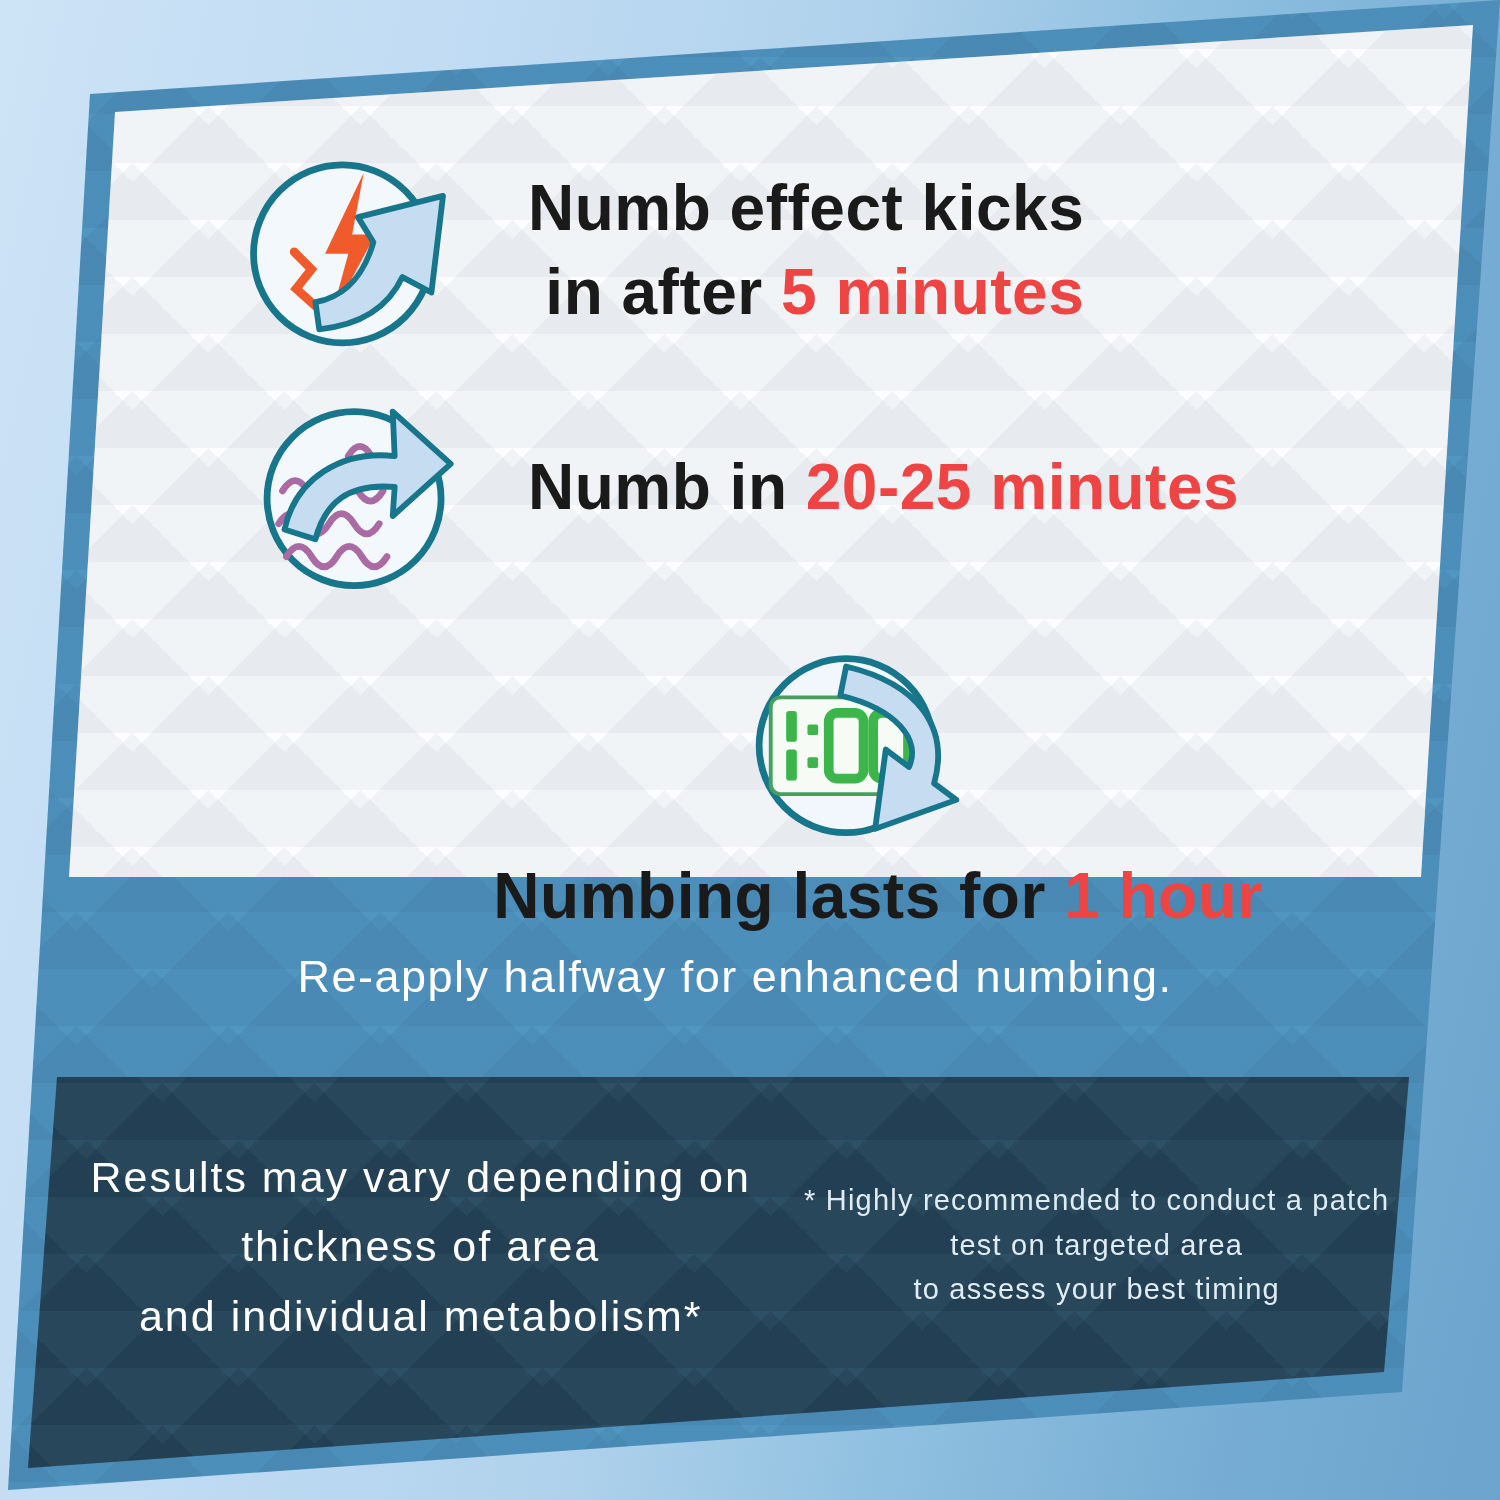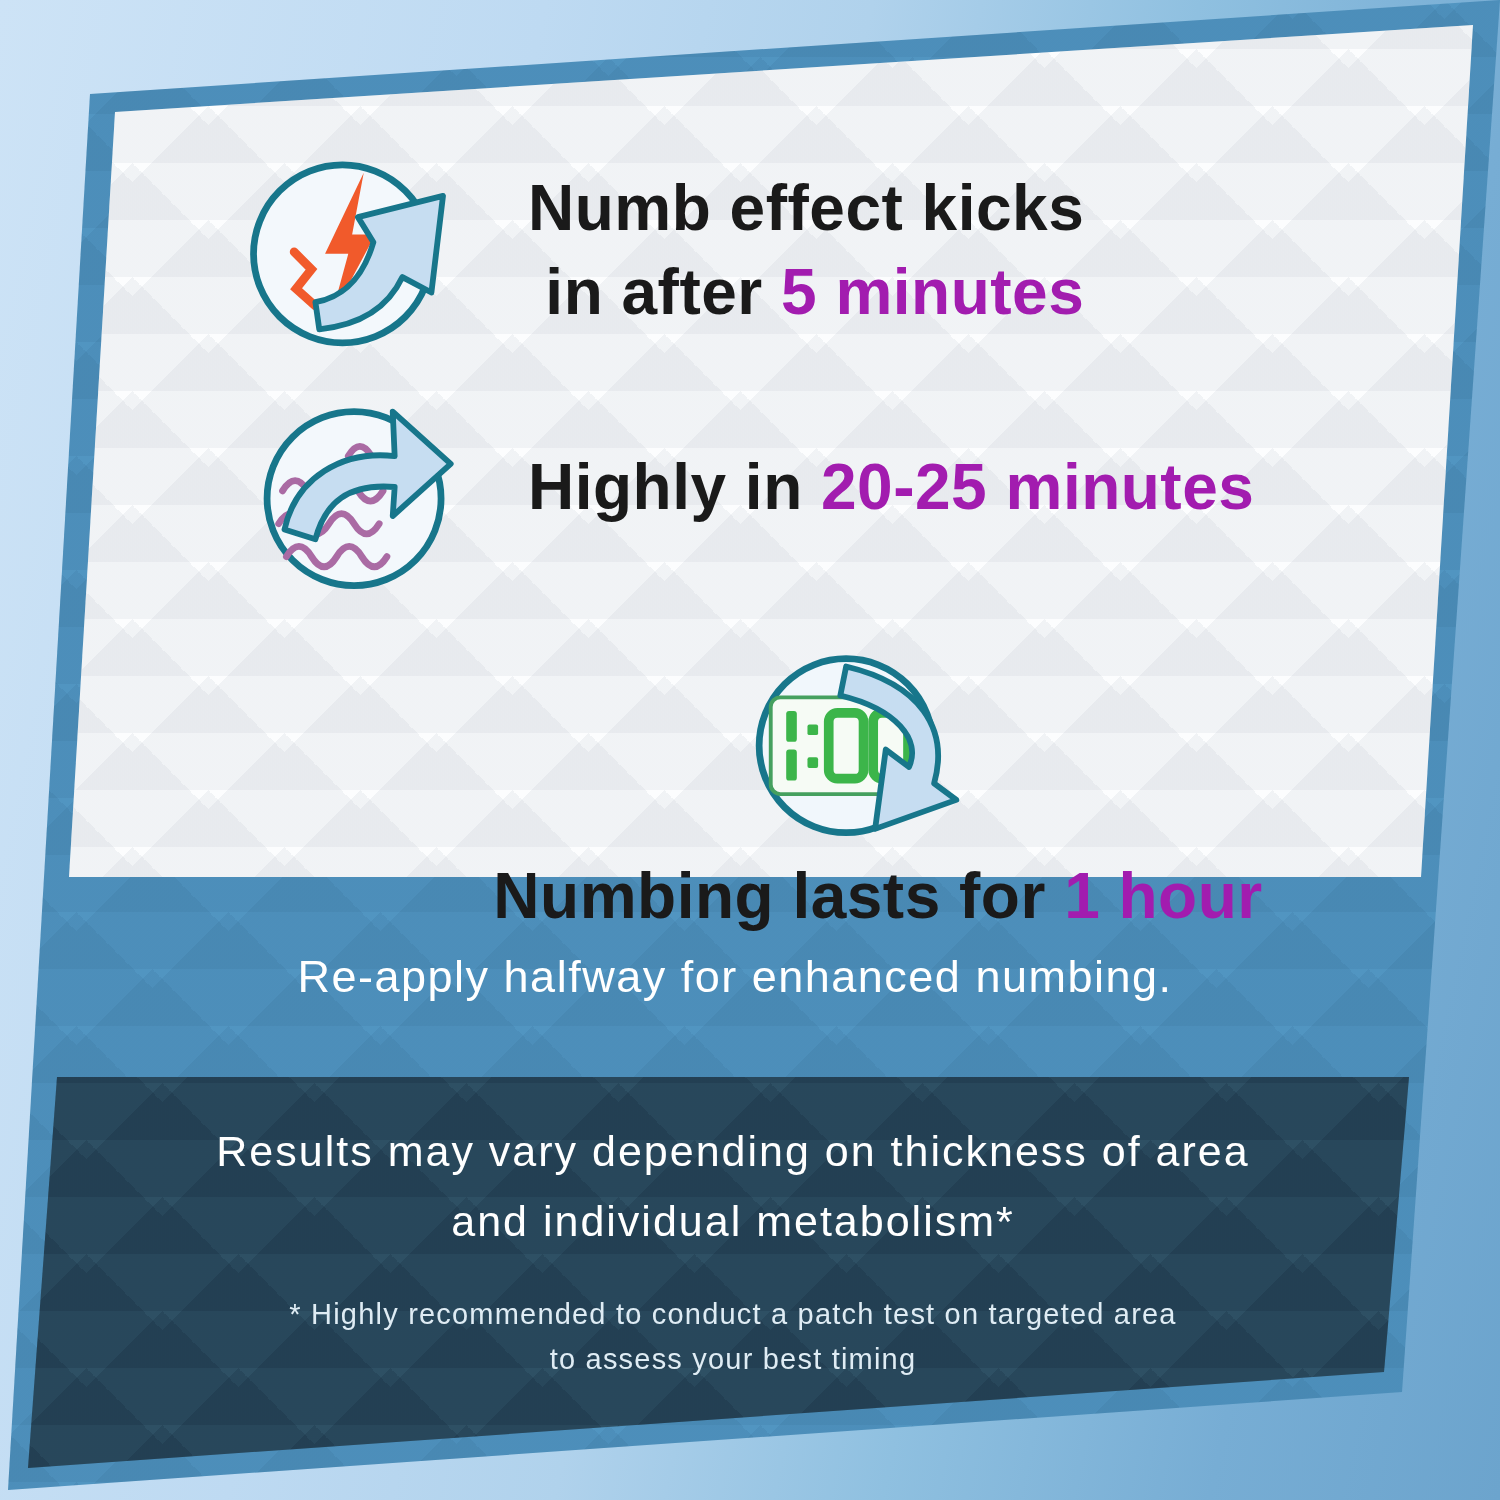--- a/index.html
+++ b/index.html
@@ -50,33 +50,33 @@
   .row-1{top:120px;height:260px;}
   .row-2{top:372px;height:230px;}
   .row-3{top:622px;height:230px;flex-direction:column;}
   .icon-box{width:232px;height:232px;flex:0 0 auto;}
   .icon-box svg{width:232px;height:232px;display:block;}
   .benefit-text{
     margin-left:56px;
     font-size:64px;font-weight:bold;color:#1a1a1a;
     line-height:1.32;letter-spacing:.5px;white-space:nowrap;text-align:right;
   }
-  .accent{color:#a21caf;}
+  .accent{color:#ef4444;}
 
   .band-text-wrap{
     left:60px;top:877px;width:1350px;height:200px;
     display:flex;align-items:center;justify-content:center;
   }
   .band-text{
     color:#ffffff;font-size:45px;font-weight:400;letter-spacing:1.5px;white-space:nowrap;
   }
 
   .disclaimer-wrap{
     left:57px;top:1077px;width:1352px;height:300px;
-    display:flex;flex-direction:column;align-items:center;
+    display:flex;align-items:center;
     text-align:center;
   }
   .disclaimer-heading{
     margin-top:40px;
     color:#ffffff;font-size:43px;font-weight:400;letter-spacing:2px;line-height:1.62;
   }
   .disclaimer-footnote{
     margin-top:36px;
     color:#dfecf4;font-size:29px;font-weight:400;letter-spacing:1.2px;line-height:1.55;
   }
@@ -111,21 +111,21 @@
     <svg viewBox="0 0 240 240" aria-hidden="true">
       <circle cx="118" cy="132" r="90" fill="#f3f8fc" stroke="#17768b" stroke-width="7"></circle>
       <path d="M112 88 q12 -20 24 0 q12 20 24 0 q12 -20 24 0" fill="none" stroke="#aa6ba4" stroke-width="7" stroke-linecap="round"></path>
       <path d="M44 124 q13 -21 26 0 q13 21 26 0 q13 -21 26 0 q13 21 26 0" fill="none" stroke="#aa6ba4" stroke-width="7" stroke-linecap="round"></path>
       <path d="M40 158 q13 -21 26 0 q13 21 26 0 q13 -21 26 0 q13 21 26 0" fill="none" stroke="#aa6ba4" stroke-width="7" stroke-linecap="round"></path>
       <path d="M48 192 q13 -21 26 0 q13 21 26 0 q13 -21 26 0 q13 21 26 0" fill="none" stroke="#aa6ba4" stroke-width="7" stroke-linecap="round"></path>
       <path d="M218 96 L158 150 L160 120 C112 116 88 136 78 174 L46 164 C58 110 106 82 160 88 L158 42 Z" fill="#c6ddf1" stroke="#17768b" stroke-width="6" stroke-linejoin="round"></path>
     </svg>
   </div>
   <div class="benefit-text">
-    <span>Highly in </span><span class="accent">20-25 minutes</span>
+    <span>Numb in </span><span class="accent">20-25 minutes</span>
   </div>
 </div>
 
 <div class="abs benefit-row row-3">
   <div class="icon-box">
     <svg viewBox="0 0 240 240" aria-hidden="true">
       <circle cx="116" cy="128" r="90" fill="#f1f7fc" stroke="#17768b" stroke-width="7"></circle>
       <rect x="38" y="78" width="140" height="100" rx="10" fill="#f6fbf5" stroke="#45a05f" stroke-width="4"></rect>
       <g fill="#3cb54a">
         <rect x="54" y="92" width="11" height="32" rx="3"></rect>

